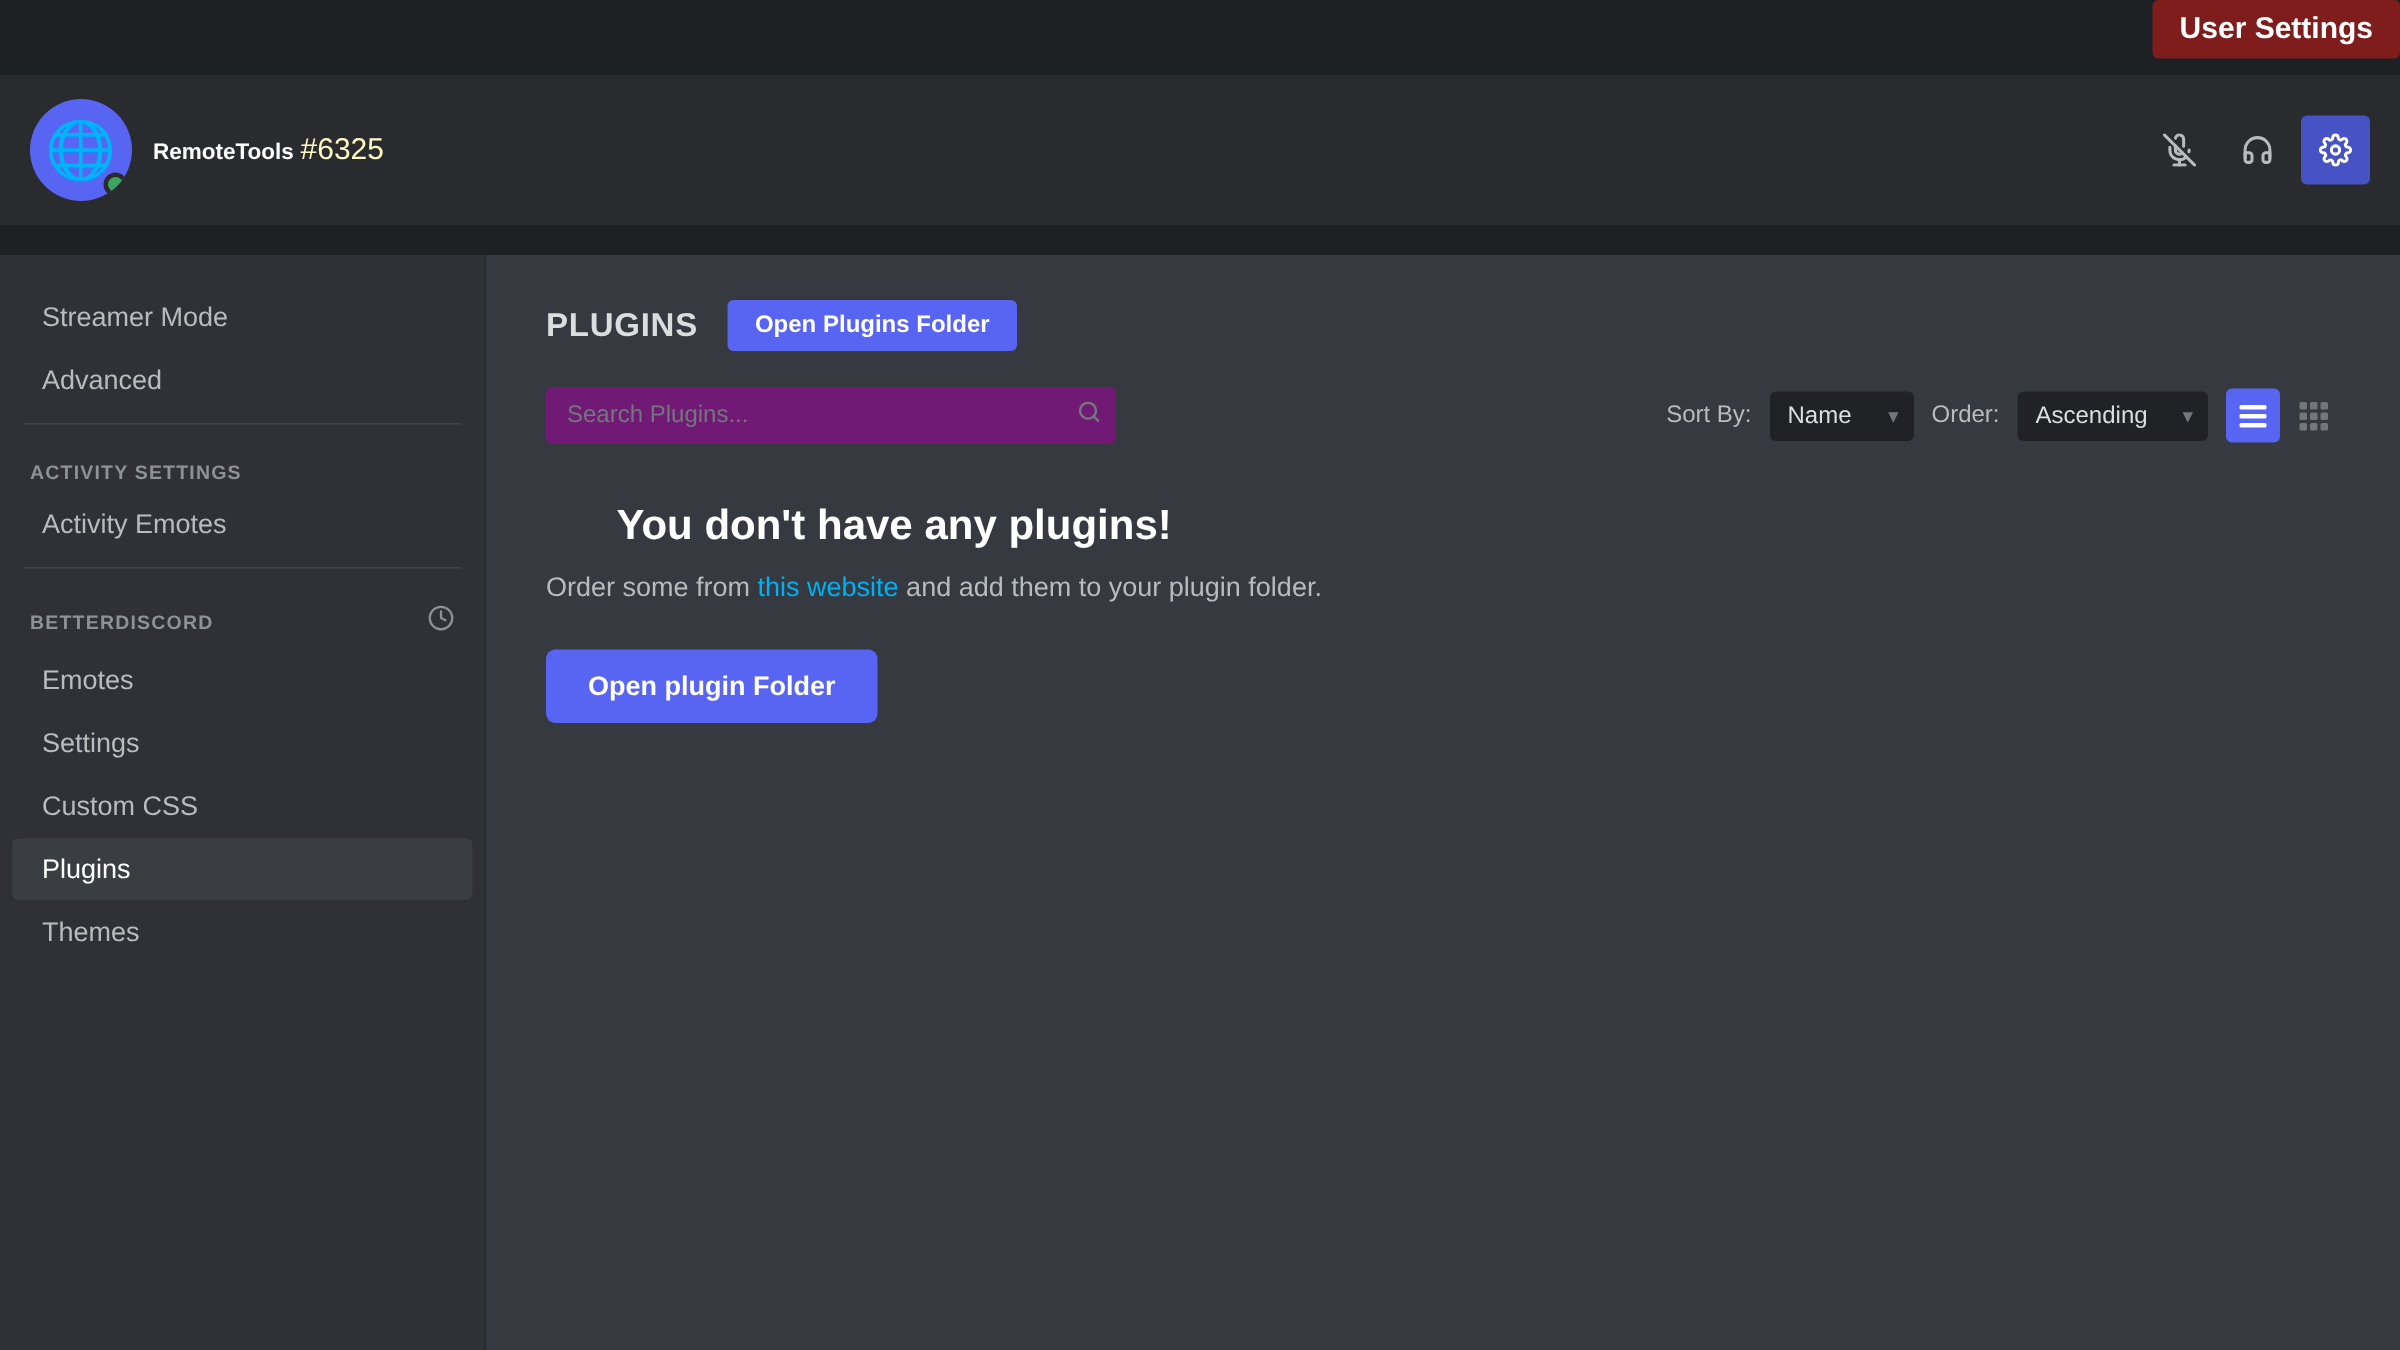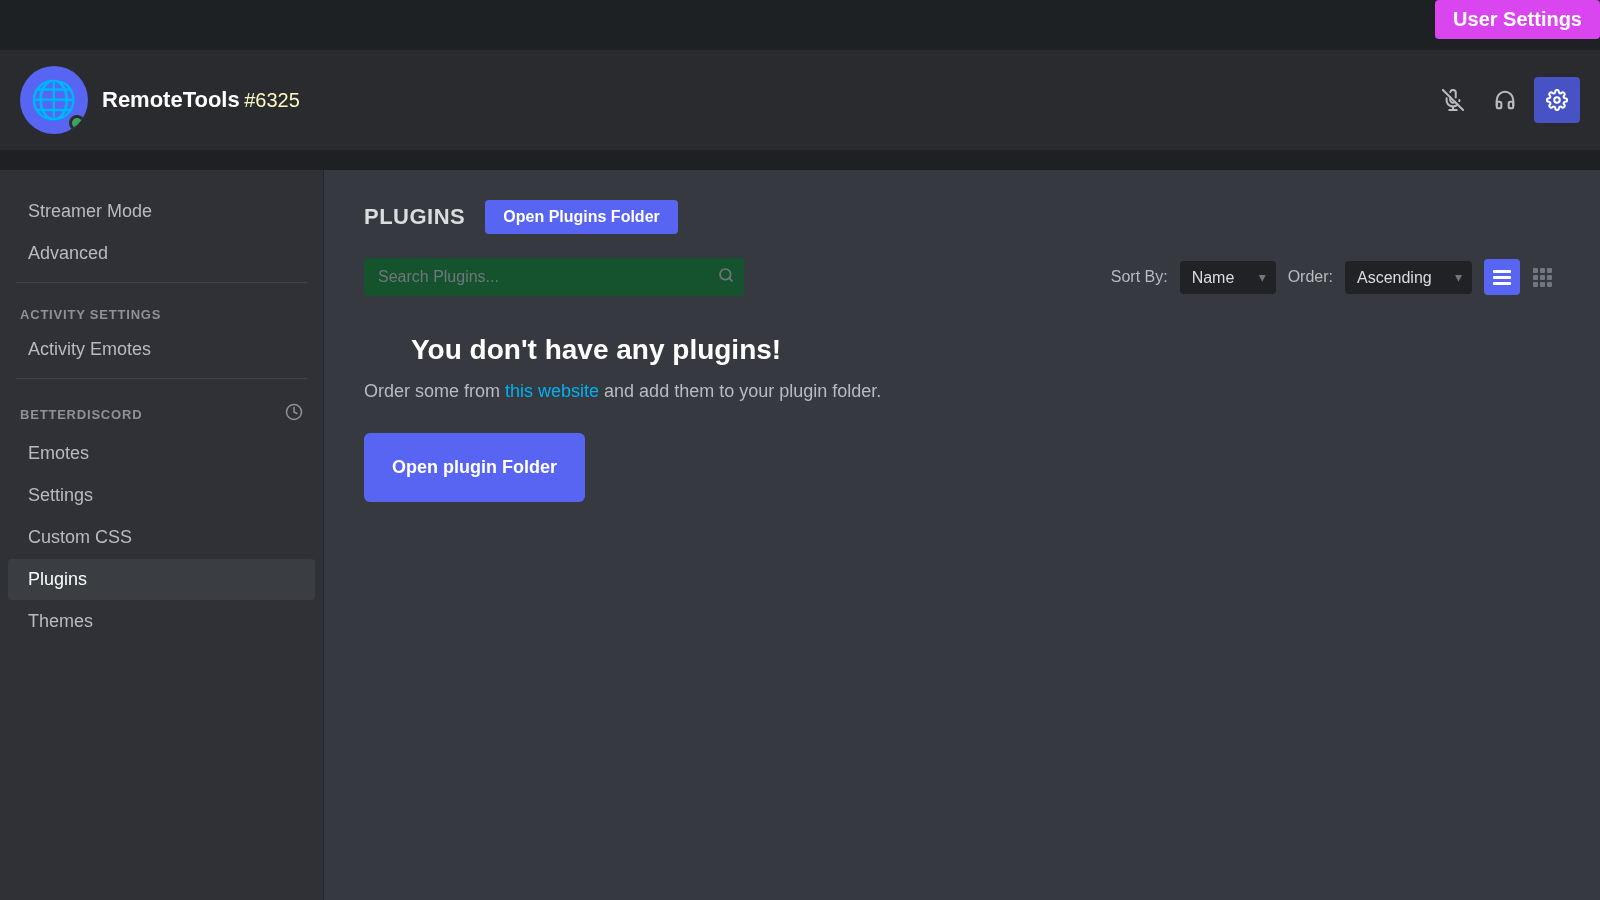--- a/index.html
+++ b/index.html
@@ -18,21 +18,21 @@
       position: relative;
       height: 170px;
       background: #1e2124;
       flex-shrink: 0;
     }
 
     .user-settings-tooltip {
       position: absolute;
       top: 0;
       right: 0;
-      background: #d946ef;
+      background: #7f1d1d;
       color: #fff;
       font-size: 20px;
       font-weight: 600;
       padding: 8px 18px;
       border-radius: 4px;
       white-space: nowrap;
     }
 
     .user-bar {
       display: flex;
@@ -69,21 +69,21 @@
       border-radius: 50%;
       background: #3ba55c;
       border: 3px solid #292b2f;
     }
 
     .user-info {
       flex: 1;
     }
 
     .username {
-      font-size: 22px;
+      font-size: 15px;
       font-weight: 700;
       color: #fff;
     }
 
     .discriminator {
       font-size: 20px;
       font-weight: 400;
       color: #fef9c3;
     }
 
@@ -212,21 +212,21 @@
       margin-bottom: 28px;
     }
 
     .search-container {
       position: relative;
       flex: 0 0 380px;
     }
 
     .search-input {
       width: 100%;
-      background: #14532d;
+      background: #701a75;
       border: none;
       border-radius: 4px;
       padding: 10px 40px 10px 14px;
       font-size: 16px;
       color: #dcddde;
       outline: none;
     }
 
     .search-input::placeholder {
       color: #72767d;
@@ -335,21 +335,21 @@
       color: #00b0f4;
       text-decoration: none;
       cursor: pointer;
     }
 
     .open-plugin-folder-btn {
       background: #5865f2;
       color: #fff;
       border: none;
       border-radius: 6px;
-      padding: 24px 28px;
+      padding: 14px 28px;
       font-size: 18px;
       font-weight: 600;
       cursor: pointer;
       transition: background 0.1s;
     }
 
     
     .grid-icon {
       display: grid;
       grid-template-columns: repeat(3, 5px);

